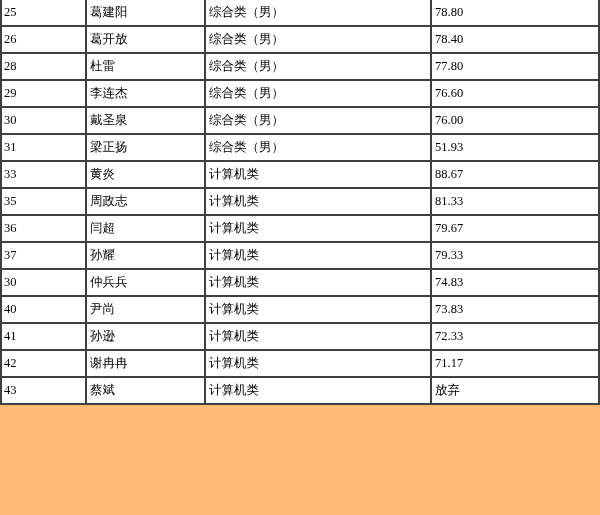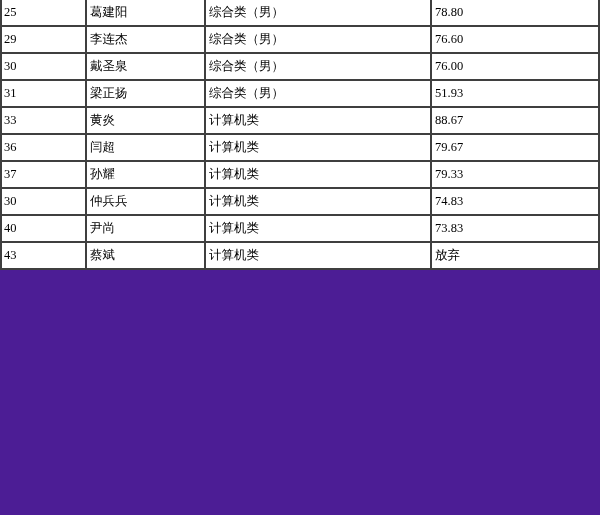--- a/index.html
+++ b/index.html
@@ -4,21 +4,21 @@
 <style>
   html, body {
     margin: 0;
     padding: 0;
     background: #ffffff;
   }
   .page {
     width: 600px;
     height: 515px;
     overflow: hidden;
-    background: #4c1d95;
+    background: #fdba74;
     position: relative;
   }
   table.score-table {
     border-collapse: collapse;
     table-layout: fixed;
     width: 598px;
     margin-top: -2px; 
     margin-left: 0;
   }
   table.score-table td {
@@ -53,20 +53,32 @@
       <col class="c-score">
     </colgroup>
     <tbody id="score-table-body">
         <tr>
           <td class="col-rank">25</td>
           <td class="col-name">葛建阳</td>
           <td class="col-category">综合类（男）</td>
           <td class="col-score">78.80</td>
         </tr>
         <tr>
+          <td class="col-rank">26</td>
+          <td class="col-name">葛开放</td>
+          <td class="col-category">综合类（男）</td>
+          <td class="col-score">78.40</td>
+        </tr>
+        <tr>
+          <td class="col-rank">28</td>
+          <td class="col-name">杜雷</td>
+          <td class="col-category">综合类（男）</td>
+          <td class="col-score">77.80</td>
+        </tr>
+        <tr>
           <td class="col-rank">29</td>
           <td class="col-name">李连杰</td>
           <td class="col-category">综合类（男）</td>
           <td class="col-score">76.60</td>
         </tr>
         <tr>
           <td class="col-rank">30</td>
           <td class="col-name">戴圣泉</td>
           <td class="col-category">综合类（男）</td>
           <td class="col-score">76.00</td>
@@ -75,20 +87,26 @@
           <td class="col-rank">31</td>
           <td class="col-name">梁正扬</td>
           <td class="col-category">综合类（男）</td>
           <td class="col-score">51.93</td>
         </tr>
         <tr>
           <td class="col-rank">33</td>
           <td class="col-name">黄炎</td>
           <td class="col-category">计算机类</td>
           <td class="col-score">88.67</td>
+        </tr>
+        <tr>
+          <td class="col-rank">35</td>
+          <td class="col-name">周政志</td>
+          <td class="col-category">计算机类</td>
+          <td class="col-score">81.33</td>
         </tr>
         <tr>
           <td class="col-rank">36</td>
           <td class="col-name">闫超</td>
           <td class="col-category">计算机类</td>
           <td class="col-score">79.67</td>
         </tr>
         <tr>
           <td class="col-rank">37</td>
           <td class="col-name">孙耀</td>
@@ -101,20 +119,32 @@
           <td class="col-category">计算机类</td>
           <td class="col-score">74.83</td>
         </tr>
         <tr>
           <td class="col-rank">40</td>
           <td class="col-name">尹尚</td>
           <td class="col-category">计算机类</td>
           <td class="col-score">73.83</td>
         </tr>
         <tr>
+          <td class="col-rank">41</td>
+          <td class="col-name">孙逊</td>
+          <td class="col-category">计算机类</td>
+          <td class="col-score">72.33</td>
+        </tr>
+        <tr>
+          <td class="col-rank">42</td>
+          <td class="col-name">谢冉冉</td>
+          <td class="col-category">计算机类</td>
+          <td class="col-score">71.17</td>
+        </tr>
+        <tr>
           <td class="col-rank">43</td>
           <td class="col-name">蔡斌</td>
           <td class="col-category">计算机类</td>
           <td class="col-score">放弃</td>
         </tr>
       </tbody>
   </table>
 </div>
 
 </body></html>

